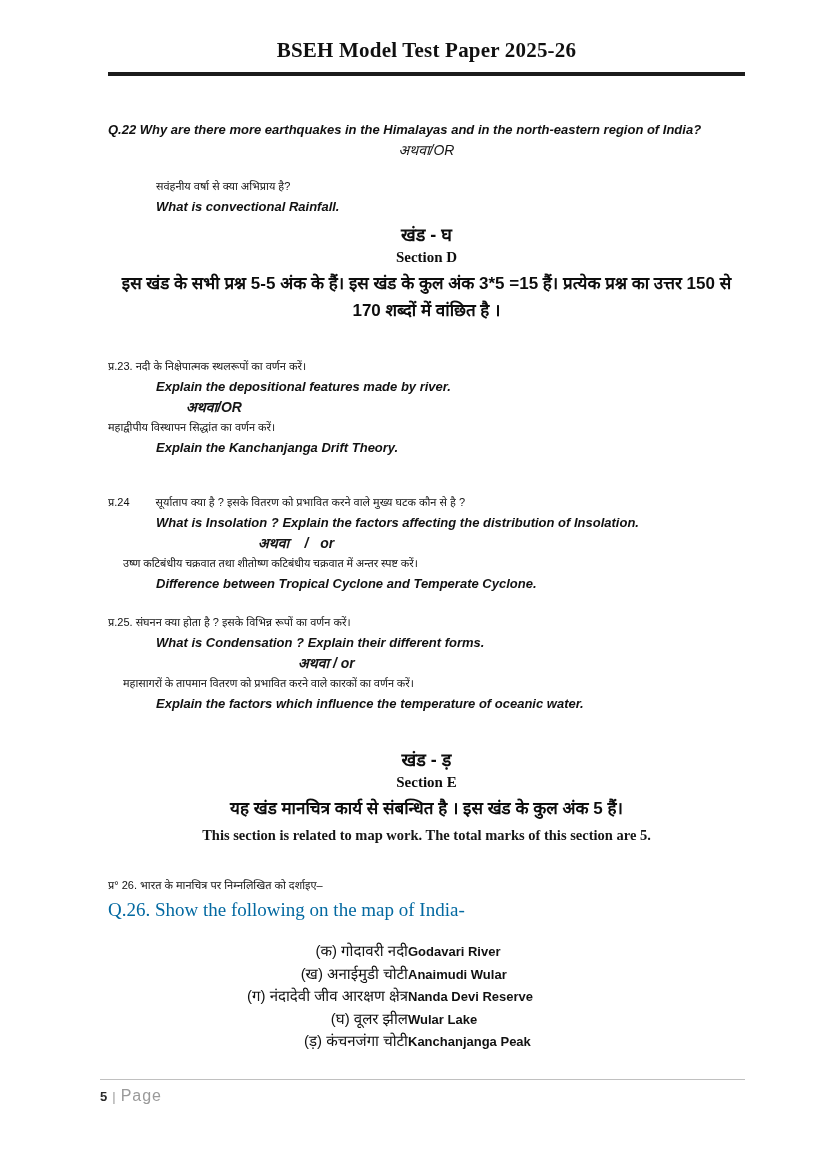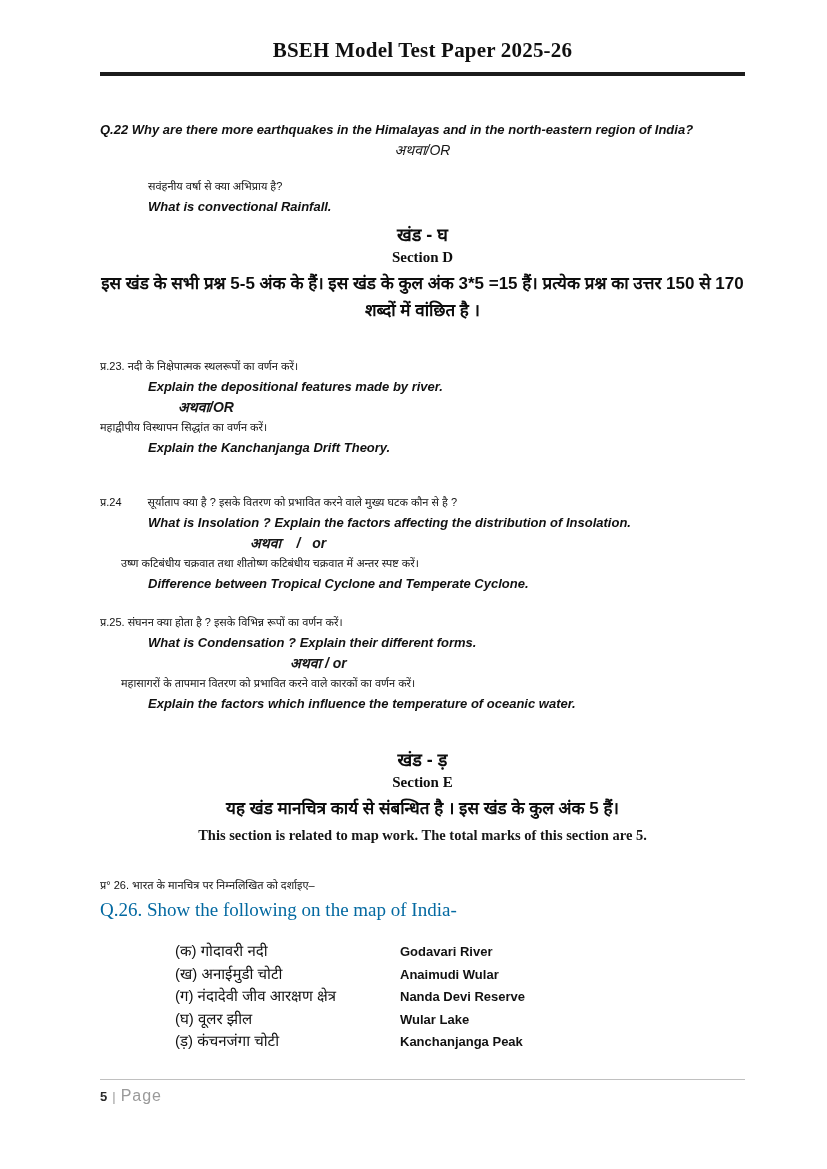--- a/index.html
+++ b/index.html
@@ -7,40 +7,41 @@
   html, body { background: #ffffff; }
   .page {
     position: relative;
     width: 827px;
     height: 1169px;
     margin: 0 auto;
     background: #ffffff;
     color: #161616;
     font-family: "Liberation Sans", sans-serif;
     overflow: hidden;
+    padding-left: 8px;
   }
   .inner { padding: 38px 82px 0 100px; }
 
   
   .doc-title {
     text-align: center;
     font-family: "Liberation Serif", serif;
     font-weight: 700;
     font-size: 21px;
     letter-spacing: 0.2px;
     color: #101010;
   }
   .header-rule { border-bottom: 4px solid #1c1c1c; margin-top: 9px; }
 
   
   .line { line-height: 20px; font-style: italic; }
   .en-bold { font-weight: 700; font-size: 13px; color: #111; }
   .hi { font-size: 11px; line-height: 21px; color: #111; }
   .indent1 { margin-left: 48px; }
-  .indent-hi { margin-left: 21px; }
+  .indent-hi { margin-left: 15px; font-family: Liberation Serif, serif; }
   .or-divider { white-space: pre; font-size: 14px; }
   .bold { font-weight: 700; }
   .center { text-align: center; }
 
   
   .section-heading-hi {
     text-align: center; font-weight: 700; font-size: 18px;
     line-height: 24px; margin-top: 4px; color: #0d0d0d;
   }
   .section-heading-en {
@@ -63,21 +64,21 @@
   .q23-block { margin-top: 32px; }
   .q24-block { margin-top: 34px; }
   .q25-block { margin-top: 18px; }
   .sec-e-block { margin-top: 34px; }
   .q26-block { margin-top: 30px; }
   .q26-line-en {
     font-family: "Liberation Serif", serif; font-weight: 400;
     font-size: 19px; line-height: 22px; margin-top: 3px; color: #0369a1;
   }
   .q26-list { margin-top: 19px; margin-left: 75px; }
-  .q26-row { display: flex; align-items: baseline; line-height: 21.5px; }
+  .q26-row { display: flex; align-items: baseline; line-height: 21.5px; text-align: right; }
   .q26-row .item-hi { width: 225px; font-size: 15px; color: #111; }
   .q26-row .item-en { font-weight: 700; font-size: 13px; color: #111; }
 
   .qnum-gap { display: inline-block; width: 26px; }
 
   
   .footer {
     position: absolute; left: 100px; right: 82px; top: 1079px;
     border-top: 1px solid #c0c0c0; padding-top: 7px;
     font-size: 13px;

